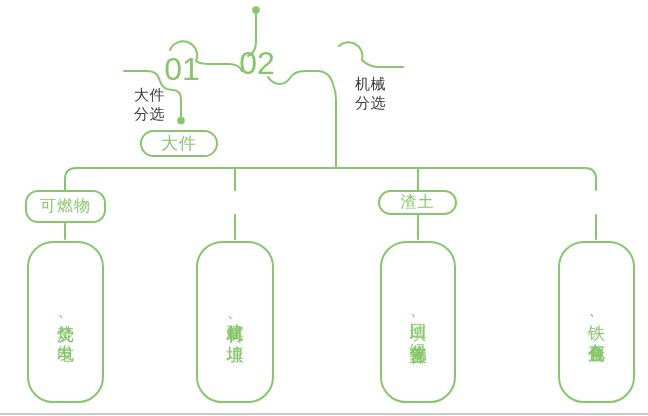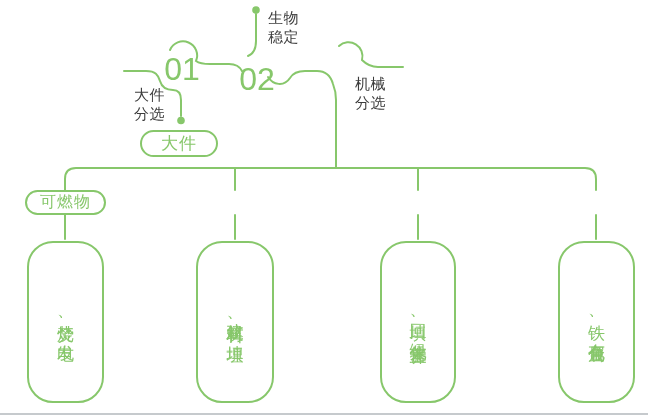--- a/index.html
+++ b/index.html
@@ -68,32 +68,31 @@
     <path class="wire" d="M418,168 V190"></path>
 
     <path class="wire" d="M65,215 V239"></path>
     <path class="wire" d="M235,215 V239"></path>
     <path class="wire" d="M418,215 V239"></path>
     <path class="wire" d="M596,215 V239"></path>
   </svg>
 
 
   <div class="stage-num" style="left:157px; top:54px;">01</div>
-  <div class="stage-num" style="left:232px; top:64px;">02</div>
+  <div class="stage-num" style="left:232px; top:48px;">02</div>
 
-  <div class="annotation" style="left:268px; top:8px;">生物
-稳定</div>
   <div class="annotation" style="left:134px; top:85px;">大件
 分选</div>
   <div class="annotation" style="left:355px; top:74px;">机械
 分选</div>
 
   <div class="pill" style="left:140px; top:130px; width:78px; height:27px; border-radius:14px;">大件</div>
 
-  <div class="pill cat-pill" style="left:25px;  top:190px; width:81px; height:25px;">可燃物</div>
+  <div class="pill cat-pill" style="left:25px;  top:190px; width:81px; height:33px;">可燃物</div>
+  <div class="pill cat-pill" style="left:378px; top:190px; width:79px; height:25px;">渣土</div>
 
   <div class="dest-box" style="left:27px;  top:241px; width:77px; height:162px;">
     <span class="dest-text">焚烧、发电</span>
   </div>
   <div class="dest-box" style="left:196px; top:241px; width:78px; height:162px;">
     <span class="dest-text">建筑材料、填埋</span>
   </div>
   <div class="dest-box" style="left:380px; top:241px; width:76px; height:162px;">
     <span class="dest-text">回填、绿化营养土</span>
   </div>

